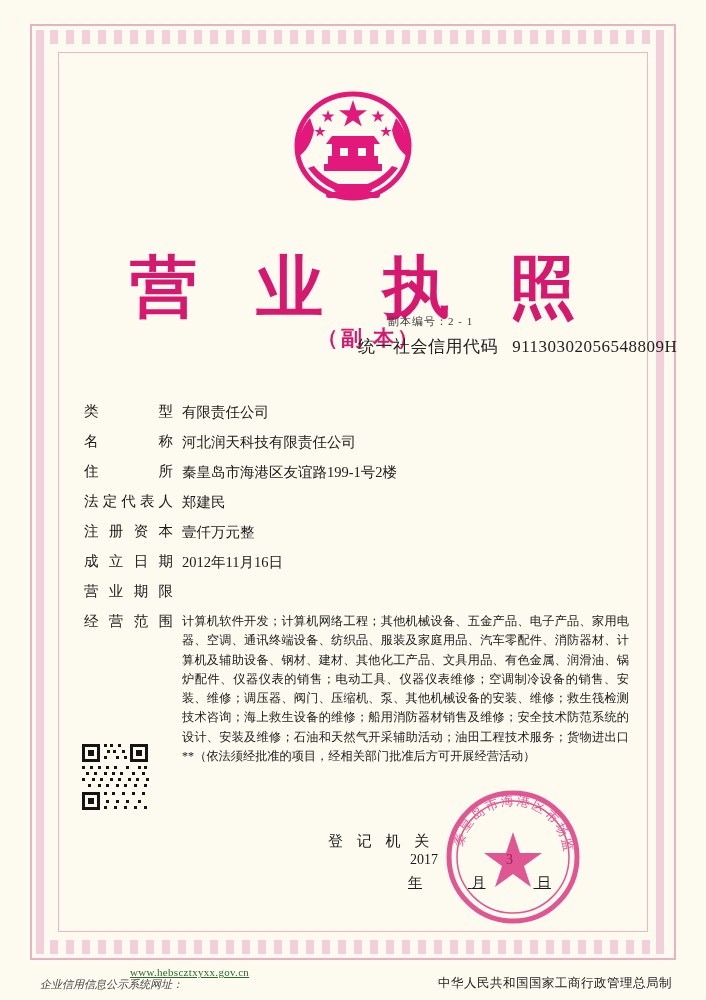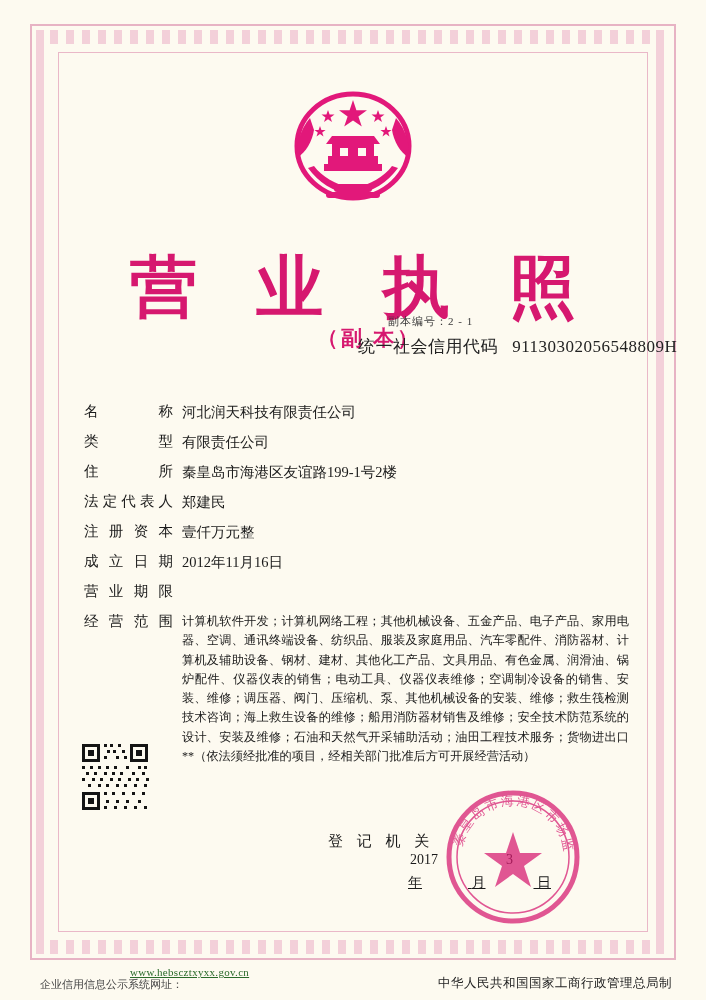--- a/index.html
+++ b/index.html
@@ -196,20 +196,21 @@
     color: #1a1a1a;
   }
 
   
   .footer-left {
     position: absolute;
     left: 40px;
     bottom: 8px;
     font-size: 11px;
     color: #444;
+    font-style: italic;
   }
   .footer-url {
     position: absolute;
     left: 130px;
     bottom: 22px;
     font-size: 11px;
     color: #2a6a2a;
     text-decoration: underline;
     letter-spacing: .3px;
   }
@@ -266,27 +267,27 @@
     <div class="subtitle">（副  本）</div>
     <div class="credit-code">
       <span>统一社会信用代码</span>
       &nbsp;
       <span>91130302056548809H</span>
     </div>
 
     <div class="fields">
 
       <div class="row">
+        <div class="label">类　型</div>
+        <div class="value">有限责任公司</div>
+      </div>
+
+      <div class="row">
         <div class="label">名　称</div>
         <div class="value">河北润天科技有限责任公司</div>
-      </div>
-
-      <div class="row">
-        <div class="label">类　型</div>
-        <div class="value">有限责任公司</div>
       </div>
 
       <div class="row">
         <div class="label">住　所</div>
         <div class="value">秦皇岛市海港区友谊路199-1号2楼</div>
       </div>
 
       <div class="row">
         <div class="label">法定代表人</div>
         <div class="value">郑建民</div>

